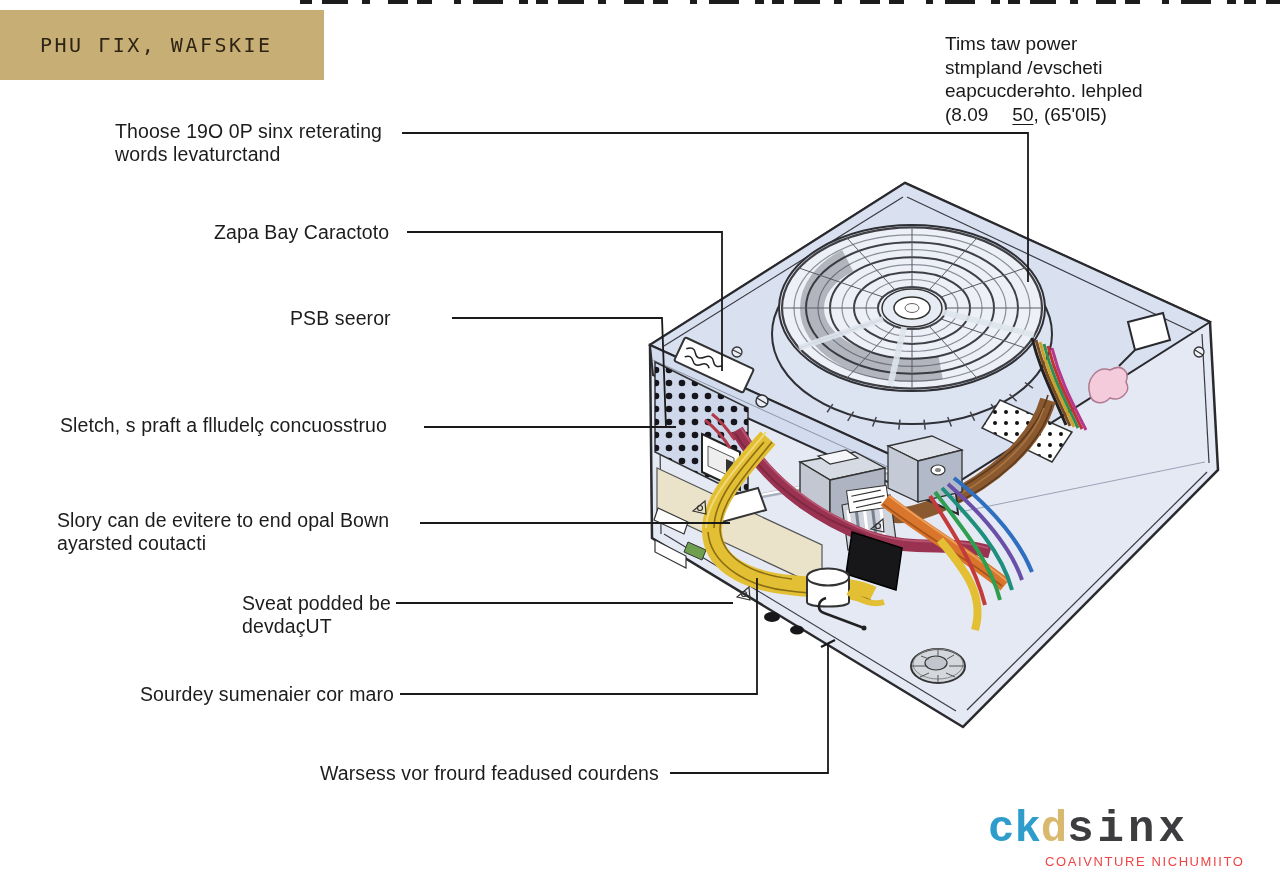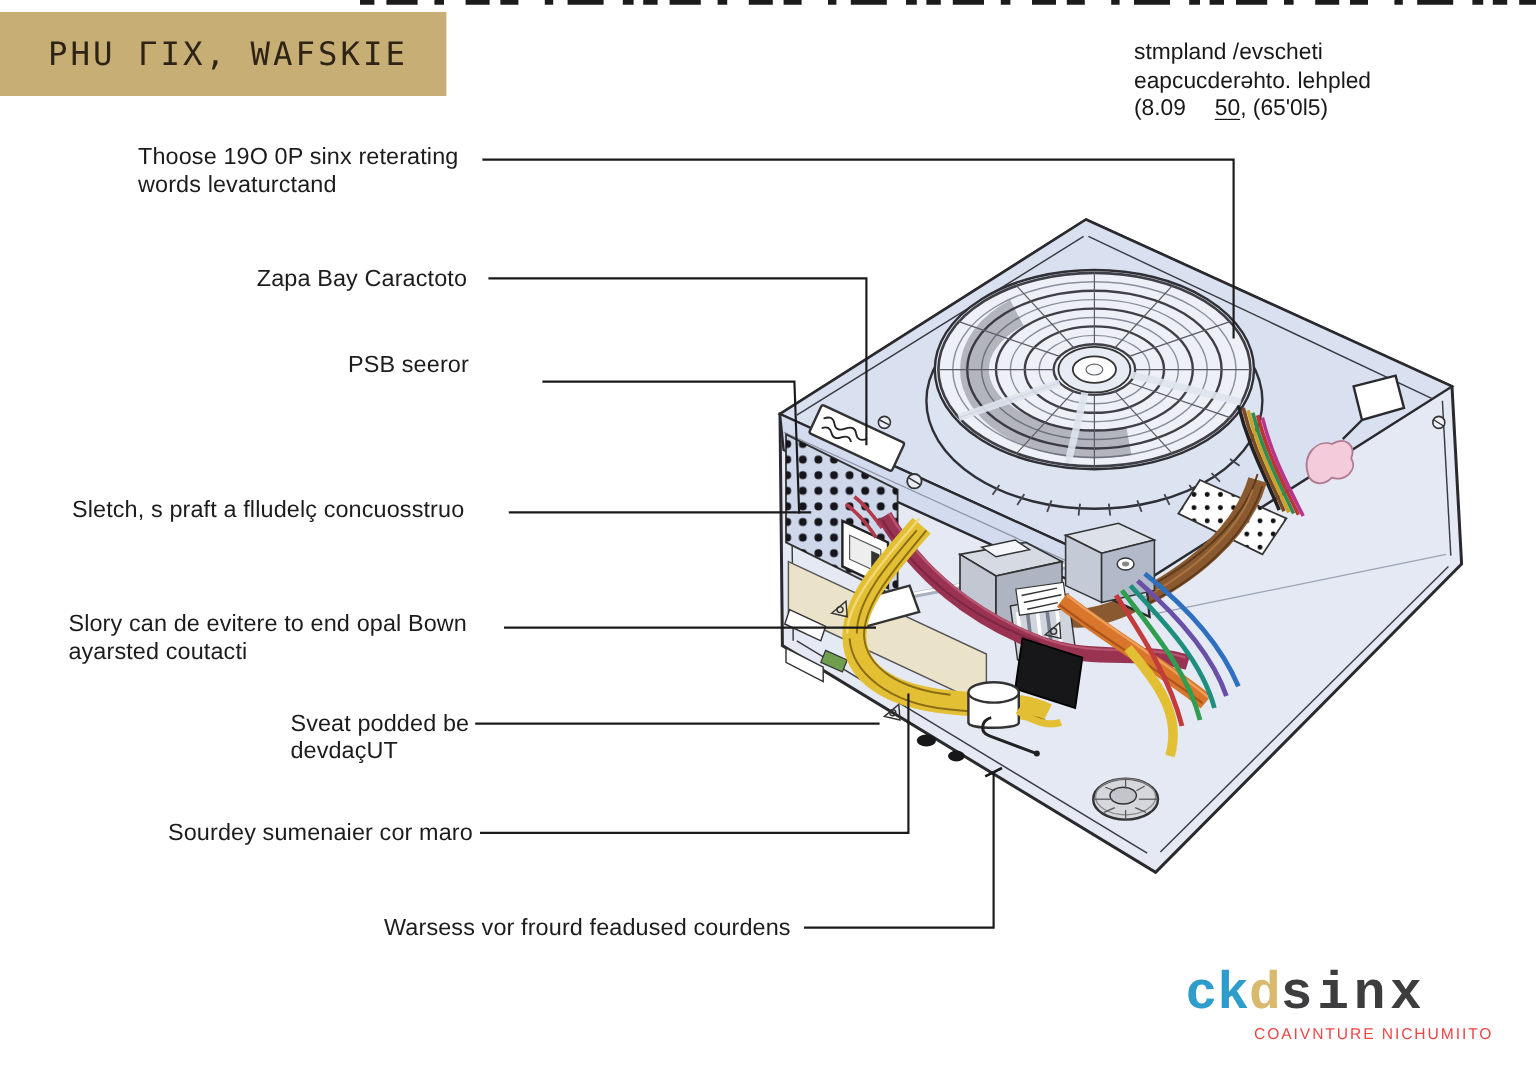--- a/index.html
+++ b/index.html
@@ -1,25 +1,25 @@
 <!DOCTYPE html>
 <html><head>
 <meta charset="utf-8">
 <style>
   html,body{margin:0;padding:0;background:#fff;}
   .page{
     position:relative;width:1280px;height:896px;background:#ffffff;
     overflow:hidden;font-family:"Liberation Sans",sans-serif;color:#1c1c1c;
   }
   .title-box{
-    position:absolute;left:0;top:10px;width:372px;height:70px;
+    position:absolute;left:0;top:10px;width:324px;height:70px;
     background:#c7ae74;display:flex;align-items:center;
     padding-left:40px;box-sizing:border-box;
     font-family:"DejaVu Sans Mono",monospace;
-    font-size:27px;letter-spacing:2.5px;color:#2e2415;font-weight:500;
+    font-size:20px;letter-spacing:2.5px;color:#2e2415;font-weight:500;
   }
   .callout{
     position:absolute;font-size:19.5px;line-height:22.5px;letter-spacing:.1px;
     color:#1c1c1c;white-space:nowrap;
   }
   .note{
     position:absolute;left:945px;top:32px;font-size:19px;line-height:23.5px;
     color:#191919;white-space:nowrap;
   }
   .note .ul{text-decoration:underline;text-underline-offset:3px;padding-left:24px;}
@@ -40,33 +40,34 @@
 </head>
 <body>
 
 <div class="page">
 
   <div class="title-box">
     <span>PHU ΓIX, WAFSKIE</span>
   </div>
 
   <div class="note">
+    <div>Tims taw power</div>
     <div>stmpland /evscheti</div>
     <div>eapcucderəhto. lehpled</div>
     <div><span>(8.09</span><span class="ul">50</span><span>, (65'0l5)</span></div>
   </div>
 
   <div class="callout" style="left:115px;top:120px">
     <div>Thoose 19O 0P sinx reterating</div>
     <div>words levaturctand</div>
   </div>
   <div class="callout" style="left:214px;top:221px">
     <div>Zapa Bay Caractoto</div>
   </div>
-  <div class="callout" style="left:290px;top:293px">
+  <div class="callout" style="left:290px;top:307px">
     <div>PSB seeror</div>
   </div>
   <div class="callout" style="left:60px;top:414px">
     <div>Sletch, s praft a flludelç concuosstruo</div>
   </div>
   <div class="callout" style="left:242px;top:592px">
     <div>Sveat podded be</div>
     <div>devdaçUT</div>
   </div>
   <div class="callout" style="left:57px;top:509px">

